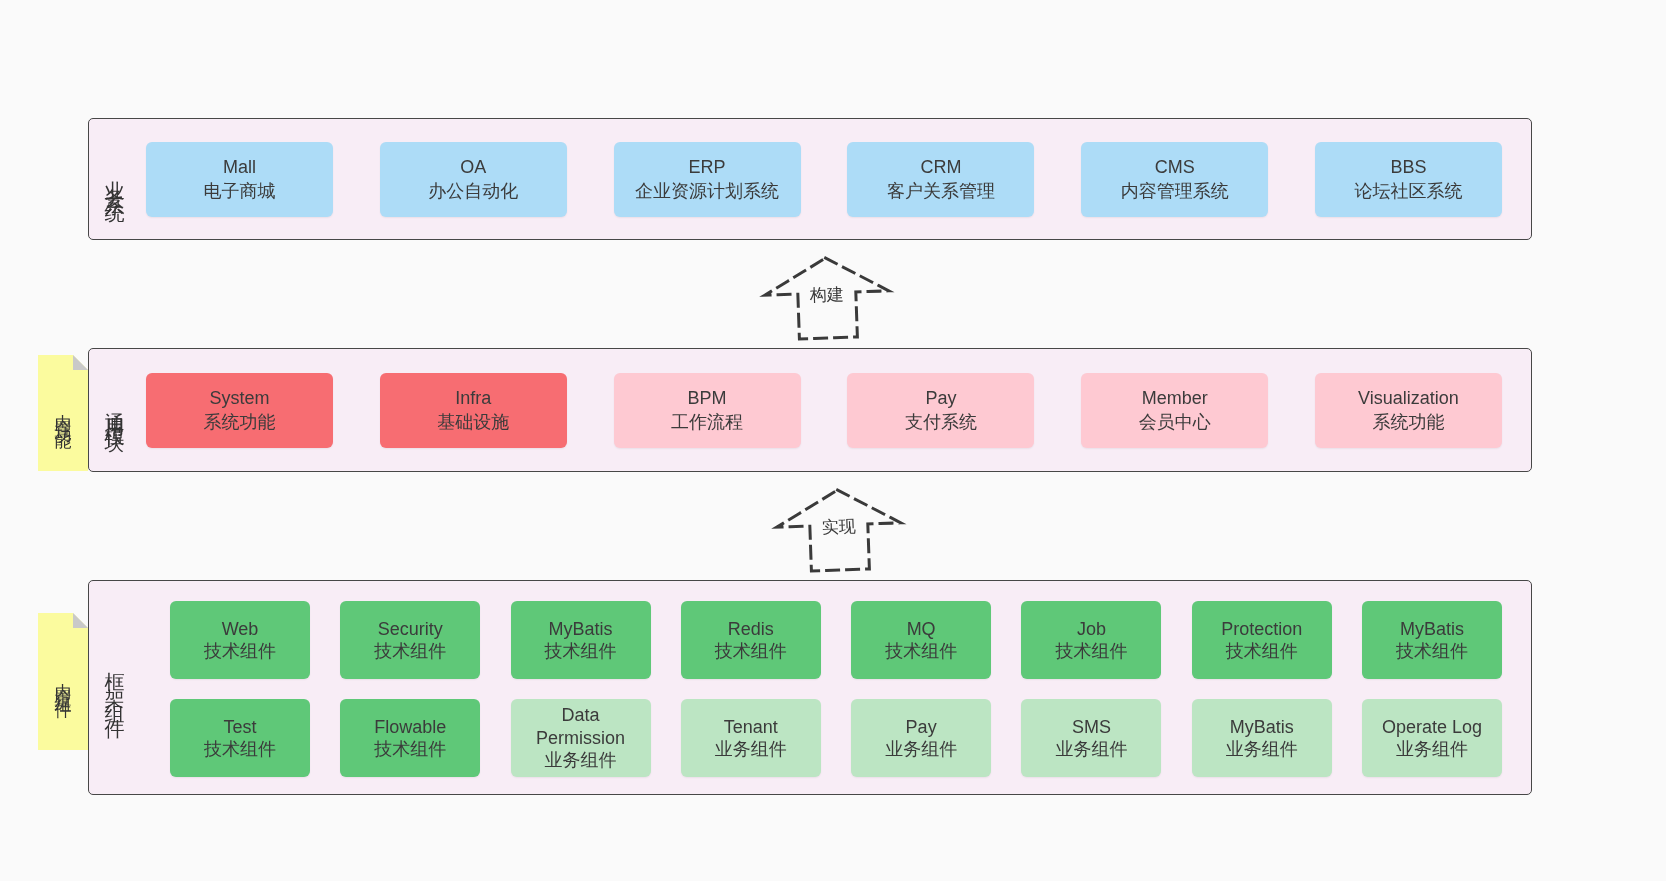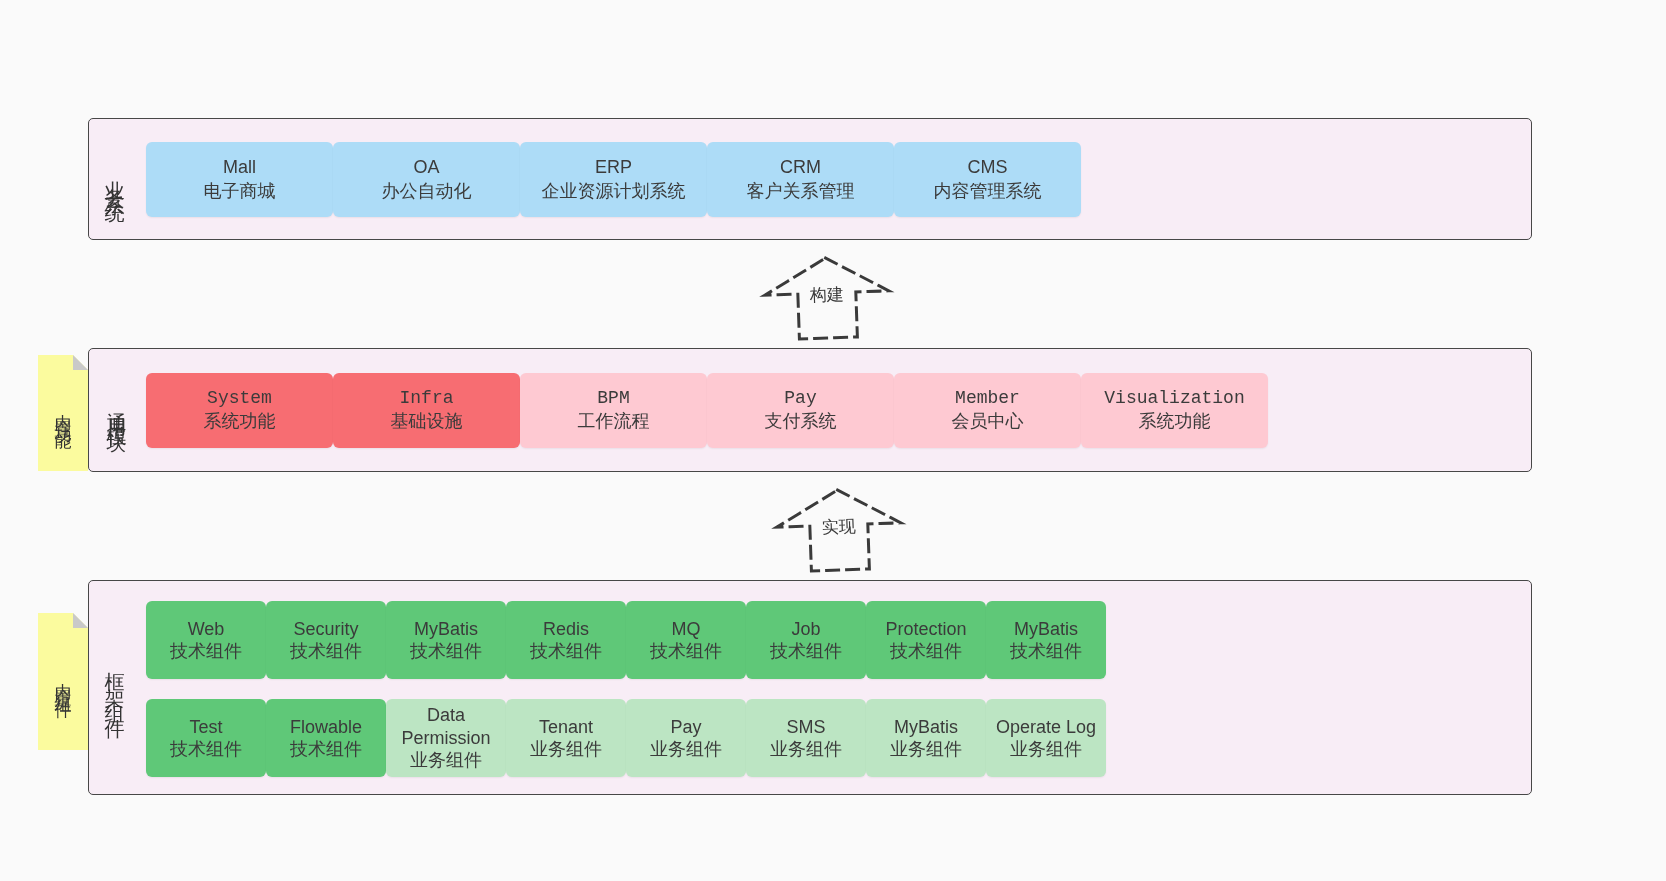--- a/index.html
+++ b/index.html
@@ -10,49 +10,49 @@
     font-family:"Liberation Sans","DejaVu Sans",sans-serif;
     color:var(--text,#3b3b3b);
   }
   
   .layer {
     position:absolute; left:88px; width:1444px; box-sizing:border-box;
     background:var(--layer-bg,#f8edf6);
     border:1.5px solid #474747; border-radius:5px;
   }
   #layer-business   { top:118px; height:122px; }
-  #layer-modules    { top:348px; height:124px;font-family:Liberation Mono, monospace; }
+  #layer-modules    { top:348px; height:124px; }
   #layer-components { top:580px; height:215px; }
 
   .layer-label {
     position:absolute; left:16px; top:50%; transform:translateY(-50%);
     writing-mode:vertical-rl; text-orientation:upright;
     font-size:20px; color:#333; letter-spacing:7px; line-height:1;
   }
   #layer-components .layer-label { letter-spacing:16px; }
 
   
   .box-row {
     position:absolute; left:57px; right:29px; top:0; bottom:0;
-    display:flex; align-items:center;
+    display:flex; justify-content:space-between; align-items:center;
   }
   .grid-rows {
     position:absolute; left:57px; right:29px; top:20px; bottom:17px;
     display:flex; flex-direction:column; justify-content:space-between;
   }
   .grid-rows .box-row { position:static; width:100%; }
 
   .box {
     border-radius:6px; box-sizing:border-box;
     display:flex; flex-direction:column; justify-content:center; align-items:center;
     text-align:center; font-size:18px; line-height:1.35;
     box-shadow:0 1px 2px rgba(0,0,0,0.06);
   }
   .six   .box { width:187px; height:75px; }
-  .eight .box { width:120px; height:78px; padding:0 6px; }
+  .eight .box { width:140px; height:78px; padding:0 6px;margin-left:24px; }
   .eight .box > div { line-height:1.25; }
 
   .blue        { background:var(--c-blue,#addcf7); }
   .red         { background:var(--c-red,#f76d72); }
   .pink        { background:var(--c-pink,#fec9d2); }
   .green       { background:var(--c-green,#5fc878); }
   .green-light { background:var(--c-green-light,#bce5c3); }
 
   
   .sticky {
@@ -109,20 +109,24 @@
           <div>企业资源计划系统</div>
         </div>
         <div class="box blue">
           <div>CRM</div>
           <div>客户关系管理</div>
         </div>
         <div class="box blue">
           <div>CMS</div>
           <div>内容管理系统</div>
         </div>
+        <div class="box blue">
+          <div>BBS</div>
+          <div>论坛社区系统</div>
+        </div>
       </div>
   </section>
 
   <div class="arrow" id="arrow-build">
     <svg viewBox="0 0 136 86">
       <polygon points="68,3 130,38 97,38 97,83 39,83 39,38 6,38" fill="none" stroke="#3a3a3a" stroke-width="3" stroke-dasharray="12 8" stroke-linecap="square"></polygon>
     </svg>
     <span class="arrow-label">构建</span>
   </div>
 

